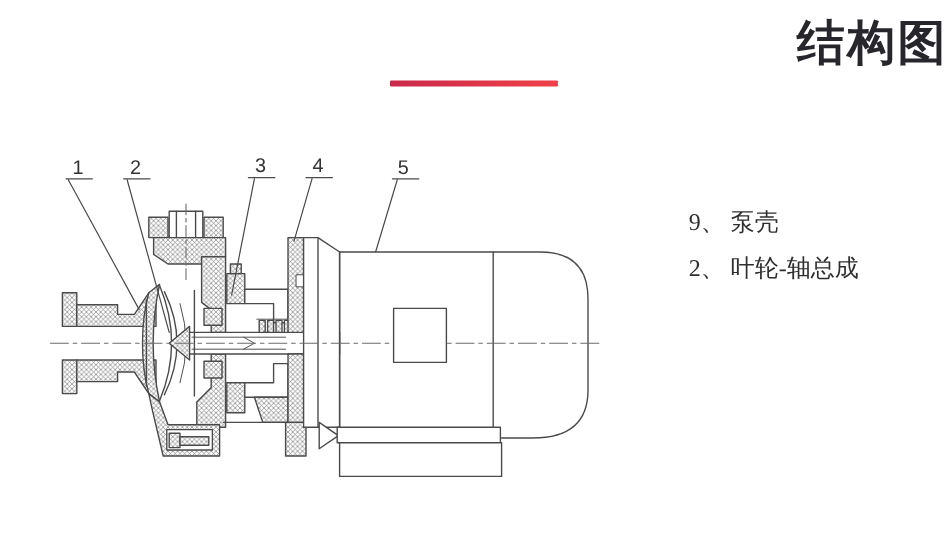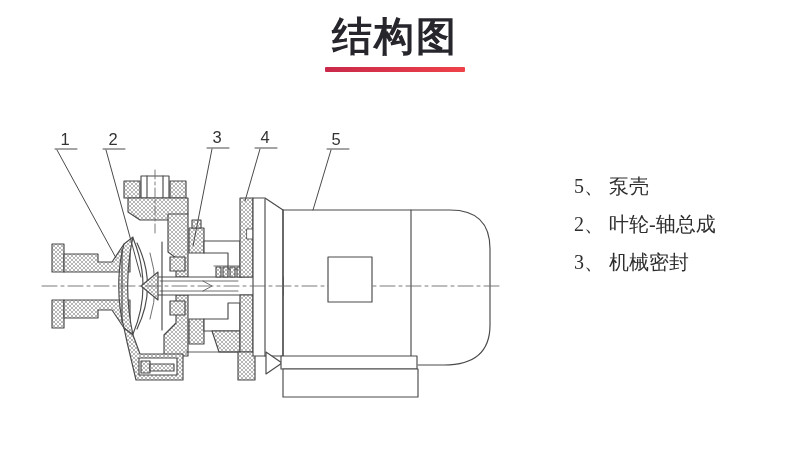--- a/index.html
+++ b/index.html
@@ -1,20 +1,20 @@
 <!DOCTYPE html>
 <html><head>
 <meta charset="utf-8">
 <style>
   html,body{margin:0;padding:0;}
   body{
     width:790px;height:452px;position:relative;background:#ffffff;
     font-family:"Liberation Sans", sans-serif;overflow:hidden;
   }
-  .header{position:absolute;top:10px;left:0;width:790px;text-align:center;}
+  .header{position:absolute;top:10px;left:0;width:790px;text-align:right;}
   .page-title{
     display:block;font-size:40px;font-weight:700;color:#26262c;
     letter-spacing:2px;line-height:52px;margin:0;
     font-family:"Liberation Sans", sans-serif;
   }
   .title-underline{
     width:140px;height:5px;margin:5px auto 0 auto;
     background:linear-gradient(90deg,#c9294a 0%,#ef4149 100%);
     border-radius:1px;
   }
@@ -149,16 +149,15 @@
     <text class="callout" x="65" y="145">1</text>
     <text class="callout" x="113" y="145">2</text>
     <text class="callout" x="217" y="143">3</text>
     <text class="callout" x="265" y="143">4</text>
     <text class="callout" x="336" y="145">5</text>
   </g>
 </svg>
 </div>
 
 <div class="legend">
-  <div class="legend-item">5、 泵壳</div>
+  <div class="legend-item">9、 泵壳</div>
   <div class="legend-item">2、 叶轮-轴总成</div>
-  <div class="legend-item">3、 机械密封</div>
 </div>
 
 </body></html>

